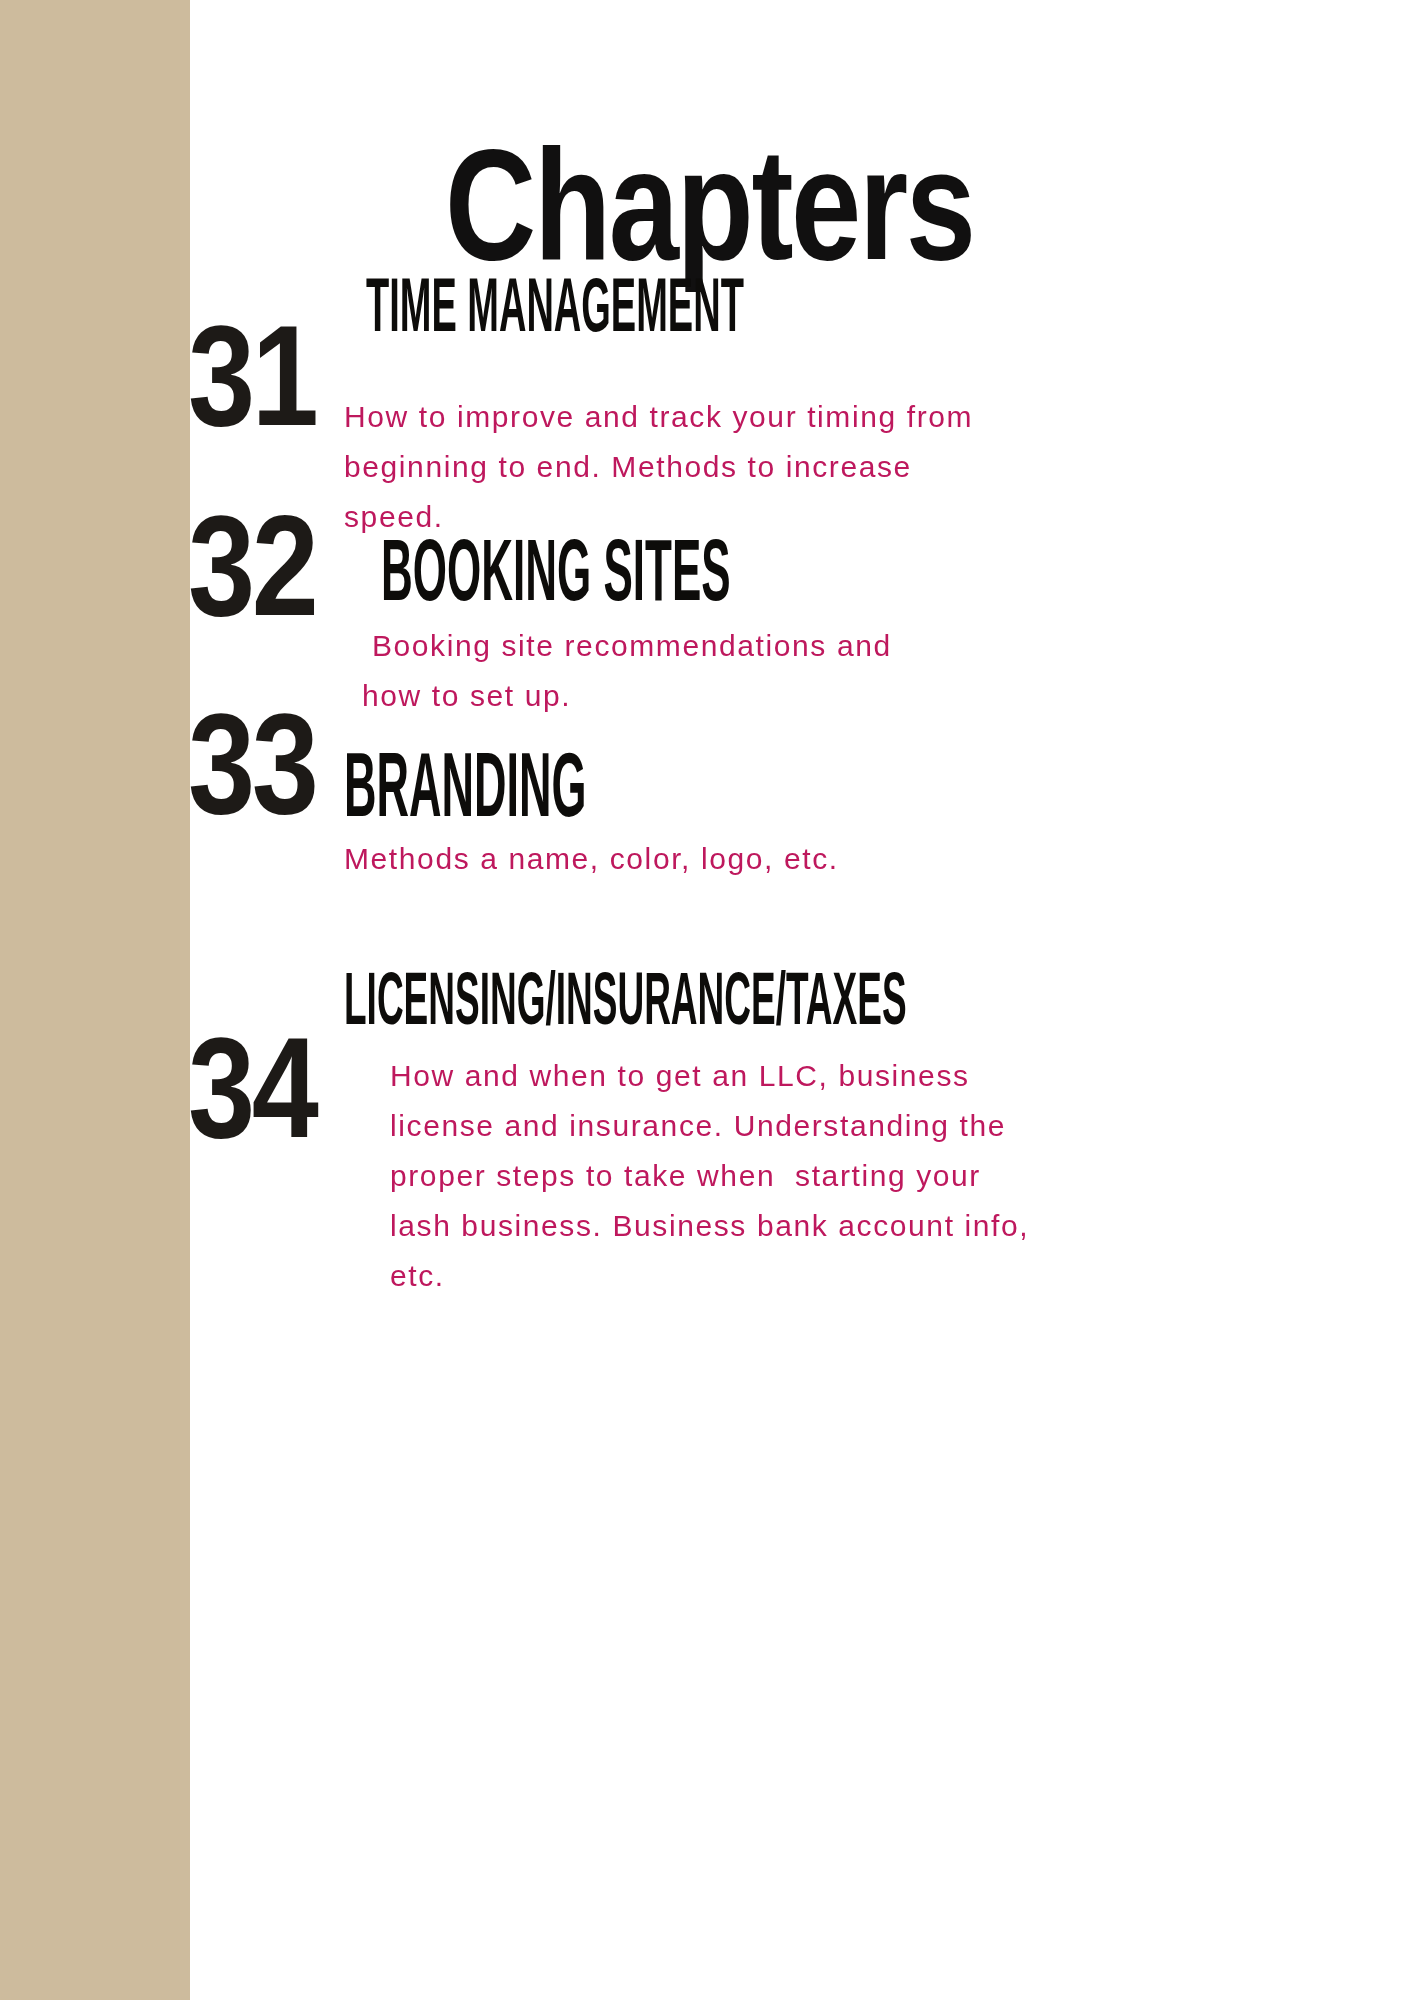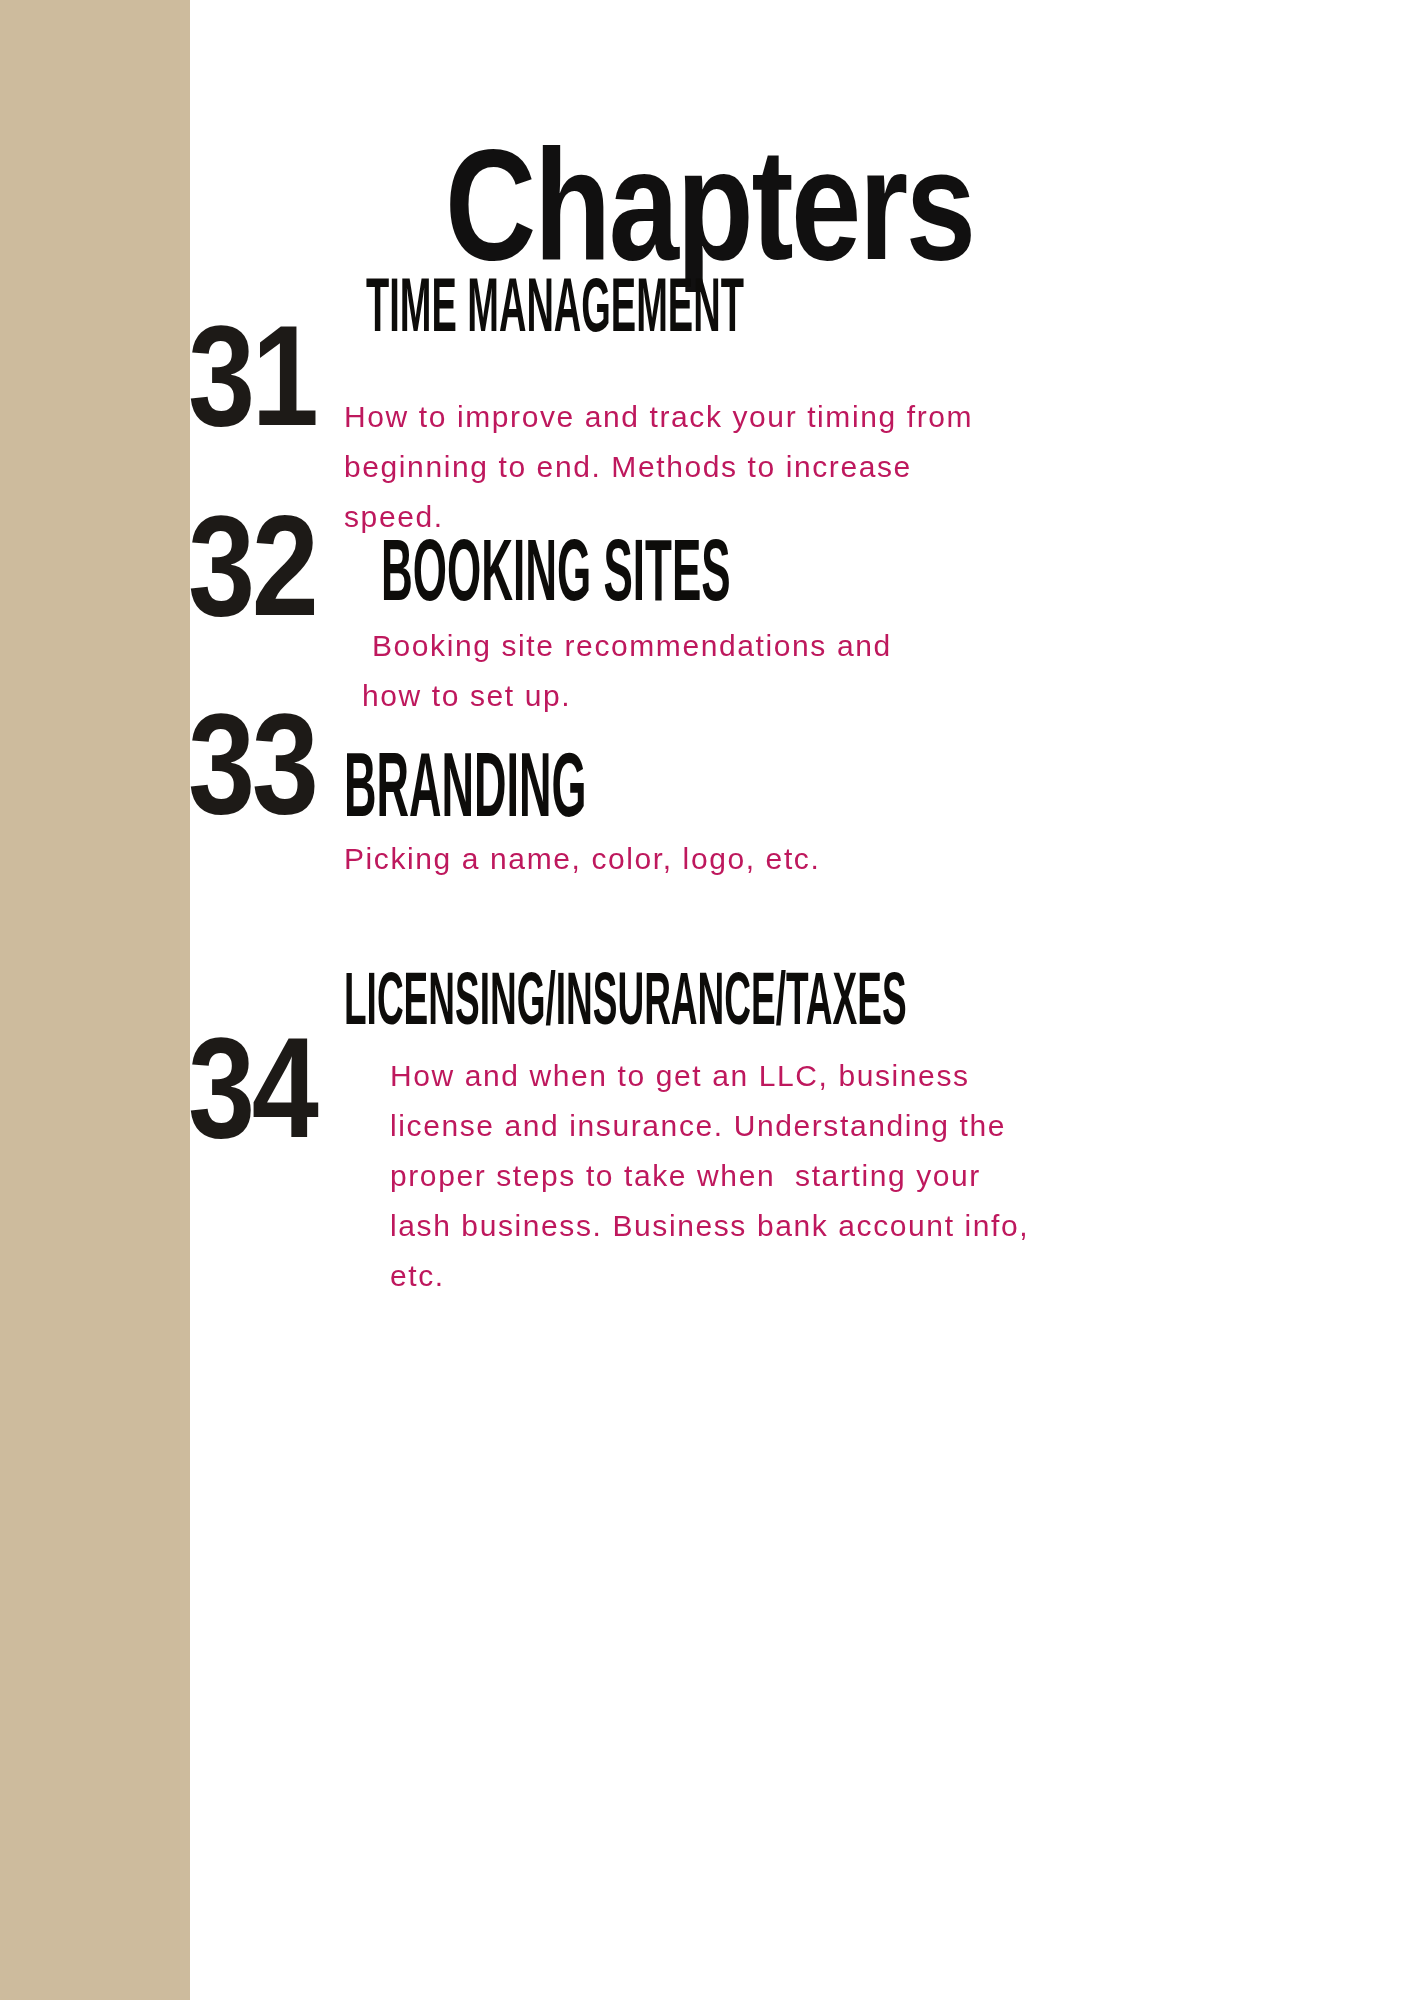--- a/index.html
+++ b/index.html
@@ -61,21 +61,21 @@
 beginning to end. Methods to increase
 speed.</div>
 
 <div class="ch-num num-32">32</div>
 <div class="ch-head head-32">BOOKING SITES</div>
 <div class="ch-desc desc-32"> Booking site recommendations and
 how to set up.</div>
 
 <div class="ch-num num-33">33</div>
 <div class="ch-head head-33">BRANDING</div>
-<div class="ch-desc desc-33">Picking a name, color, logo, etc.</div>
+<div class="ch-desc desc-33">Methods a name, color, logo, etc.</div>
 
 <div class="ch-num num-34">34</div>
 <div class="ch-head head-34">LICENSING/INSURANCE/TAXES</div>
 <div class="ch-desc desc-34">How and when to get an LLC, business
 license and insurance. Understanding the
 proper steps to take when  starting your
 lash business. Business bank account info,
 etc.</div>
 
 </body></html>

